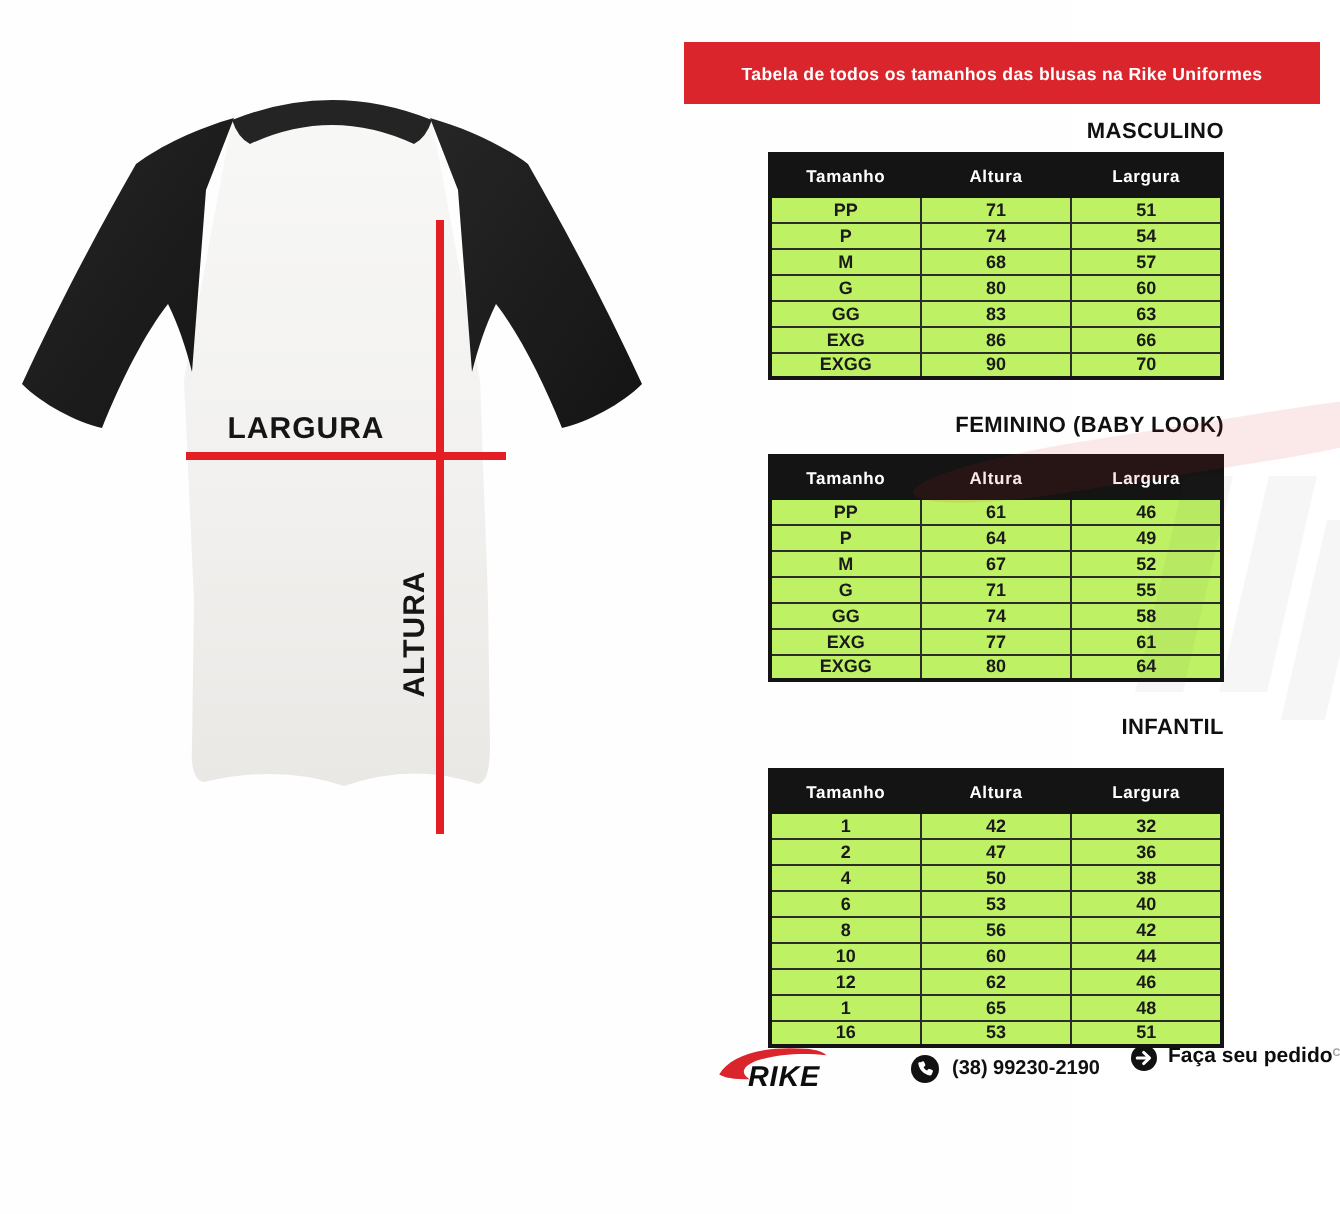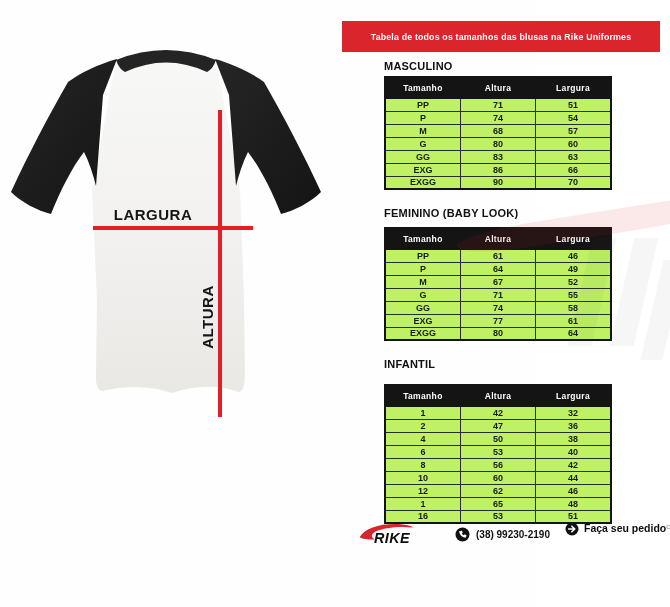--- a/index.html
+++ b/index.html
@@ -31,21 +31,21 @@
   }
   .label-altura {
     position: absolute; left: 157px; top: 269px; width: 100px; height: 16px;
     transform: rotate(-90deg);
     text-align: center; font-size: 15px; font-weight: 800; color: #151515; letter-spacing: 0.5px;
   }
 
   
   .table-title {
     position: absolute; left: 384px; width: 228px;
-    text-align: left; font-size: 11px; font-weight: 800; color: #101010; letter-spacing: 0.02em;
+    text-align: right; font-size: 11px; font-weight: 800; color: #101010; letter-spacing: 0.02em;
   }
   .title-1 { top: 60px; }
   .title-2 { top: 207px; }
   .title-3 { top: 358px; }
 
   table.size-table {
     position: absolute; left: 384px; width: 228px;
     border-collapse: collapse; table-layout: fixed;
     background: #bef264; border: 2px solid #141414;
   }

